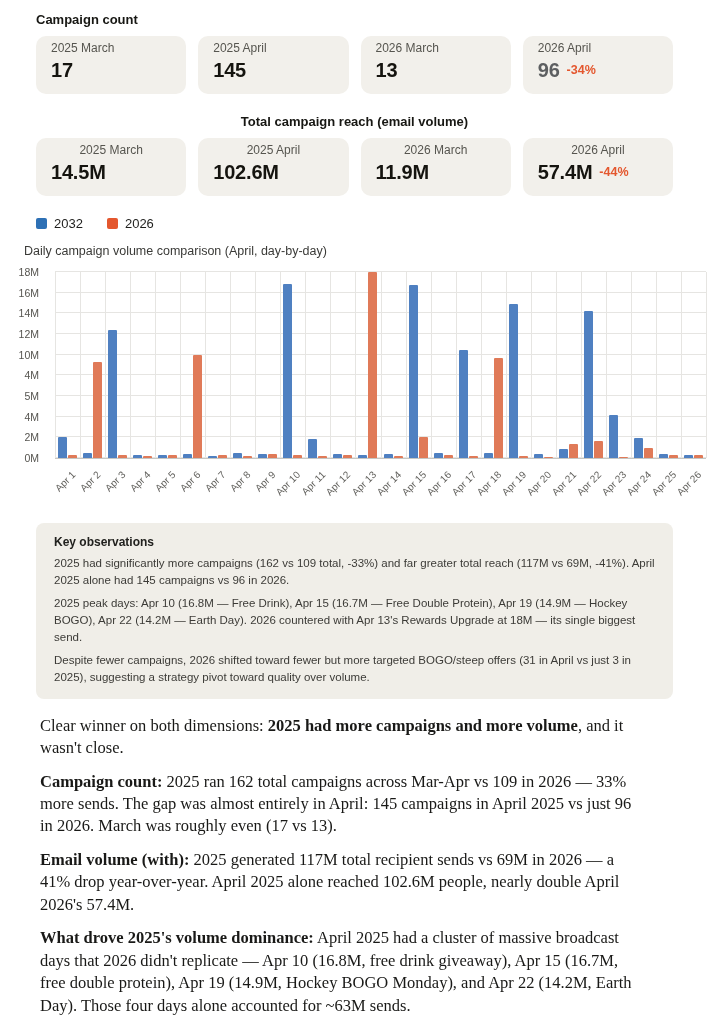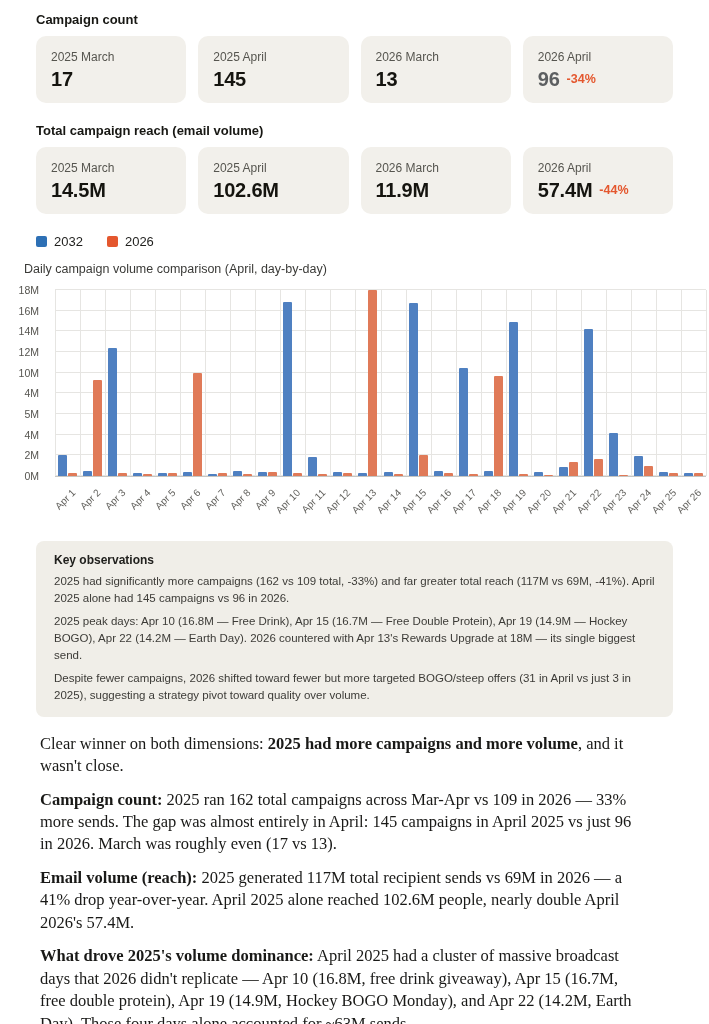--- a/index.html
+++ b/index.html
@@ -1,22 +1,22 @@
 <!DOCTYPE html>
 <html><head>
 <meta charset="utf-8">
 <style>
   html,body{margin:0;padding:0;background:#fff;overflow:hidden;}
   body{width:709px;height:1024px;font-family:"Liberation Sans",sans-serif;color:#15140f;}
   .page{padding-top:12px;}
   .stat-section{padding:0 36px;}
-  .stat-section + .stat-section{margin-top:20px;}
+  .stat-section + .stat-section{margin-top:20px;text-align:center;}
   .section-title{font-size:13px;font-weight:700;color:#171713;margin:0 0 9px 0;}
   .cards{display:flex;gap:12px;}
-  .card{flex:1;background:#f2f0eb;border-radius:10px;padding:14px 15px 13px 15px;}
+  .card{flex:1;background:#f2f0eb;border-radius:10px;padding:5px 15px 13px 15px;}
   .card-label{font-size:12px;color:#56554f;margin-bottom:4px;}
   .card-value-row{display:flex;align-items:center;}
   .card-value{font-size:20px;font-weight:700;color:#15140f;letter-spacing:-0.2px;line-height:1.1;}
   .card-value.muted{color:#5d5f61;}
   .card-delta{font-size:12.5px;font-weight:700;color:#e4572e;margin-left:7px;}
   .legend{display:flex;align-items:center;gap:24px;padding:0 36px;margin-top:20px;}
   .legend-item{display:flex;align-items:center;gap:7px;font-size:13px;color:#1f1f1d;}
   .legend-swatch{width:11px;height:11px;border-radius:2px;display:inline-block;}
   .chart-title{padding:0 24px;margin-top:13px;font-size:12.5px;color:#3a3a37;}
   .chart{position:relative;margin-top:9px;height:234px;}
@@ -308,17 +308,17 @@
     <div>
         <p>2025 had significantly more campaigns (162 vs 109 total, -33%) and far greater total reach (117M vs 69M, -41%). April 2025 alone had 145 campaigns vs 96 in 2026.</p>
         <p>2025 peak days: Apr 10 (16.8M — Free Drink), Apr 15 (16.7M — Free Double Protein), Apr 19 (14.9M — Hockey BOGO), Apr 22 (14.2M — Earth Day). 2026 countered with Apr 13's Rewards Upgrade at 18M — its single biggest send.</p>
         <p>Despite fewer campaigns, 2026 shifted toward fewer but more targeted BOGO/steep offers (31 in April vs just 3 in 2025), suggesting a strategy pivot toward quality over volume.</p>
       </div>
   </div>
 
   <div class="article">
       <p>Clear winner on both dimensions: <b>2025 had more campaigns and more volume</b>, and it wasn't close.</p>
       <p><b>Campaign count:</b> 2025 ran 162 total campaigns across Mar-Apr vs 109 in 2026 — 33% more sends. The gap was almost entirely in April: 145 campaigns in April 2025 vs just 96 in 2026. March was roughly even (17 vs 13).</p>
-      <p><b>Email volume (reach):</b> 2025 generated 117M total recipient sends vs 69M in 2026 — a 41% drop year-over-year. April 2025 alone reached 102.6M people, nearly double April 2026's 57.4M.</p>
+      <p><b>Email volume (with):</b> 2025 generated 117M total recipient sends vs 69M in 2026 — a 41% drop year-over-year. April 2025 alone reached 102.6M people, nearly double April 2026's 57.4M.</p>
       <p><b>What drove 2025's volume dominance:</b> April 2025 had a cluster of massive broadcast days that 2026 didn't replicate — Apr 10 (16.8M, free drink giveaway), Apr 15 (16.7M, free double protein), Apr 19 (14.9M, Hockey BOGO Monday), and Apr 22 (14.2M, Earth Day). Those four days alone accounted for ~63M sends.</p>
     </div>
 
 </div>
 
 </body></html>

